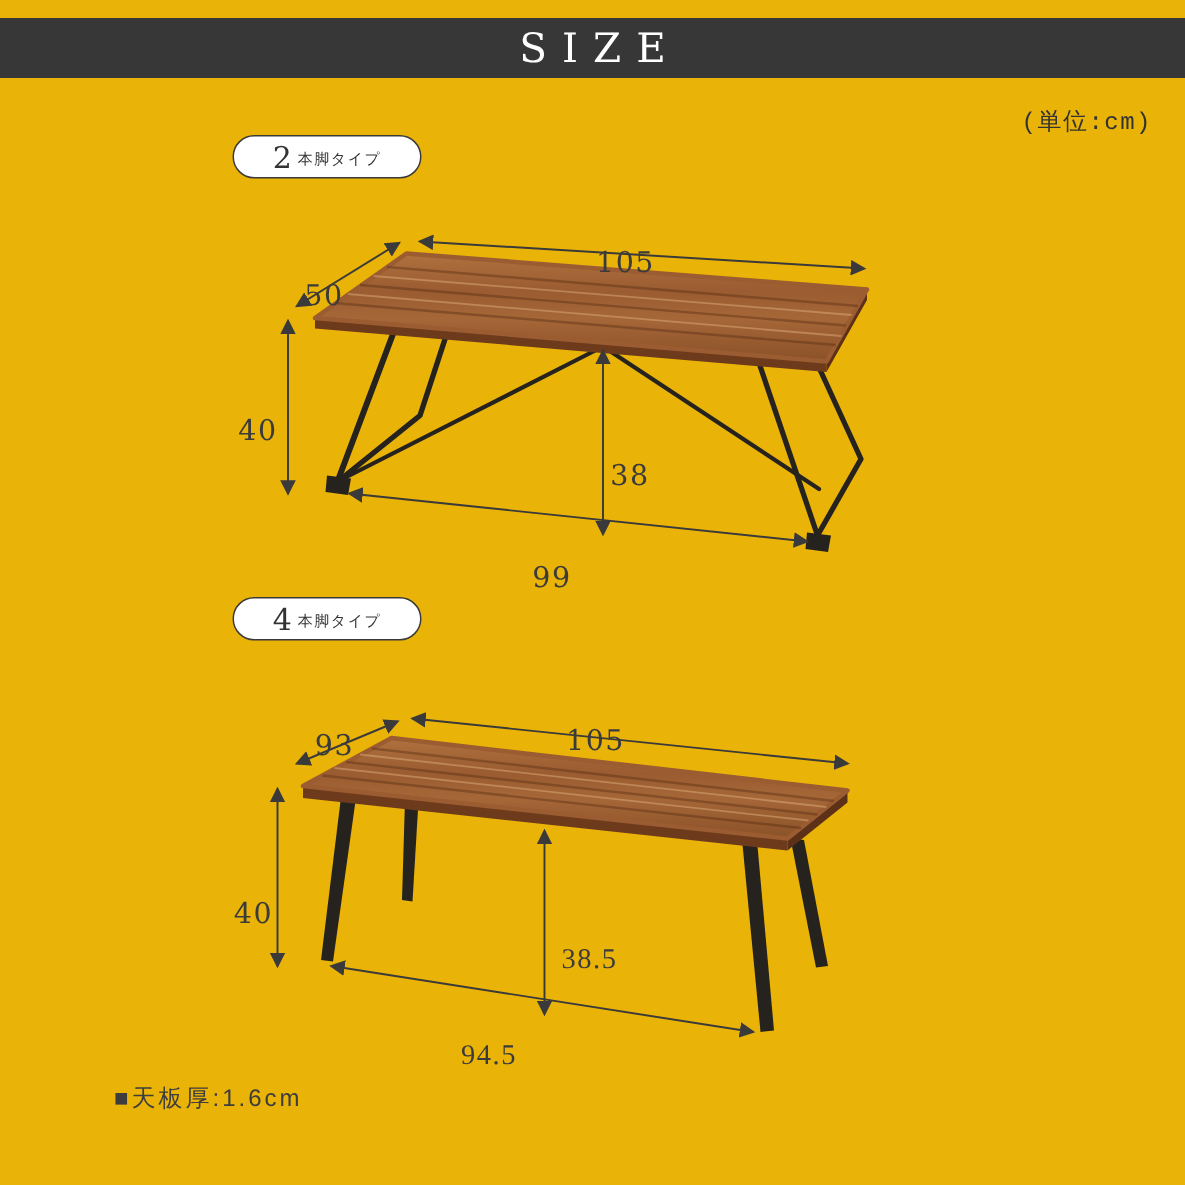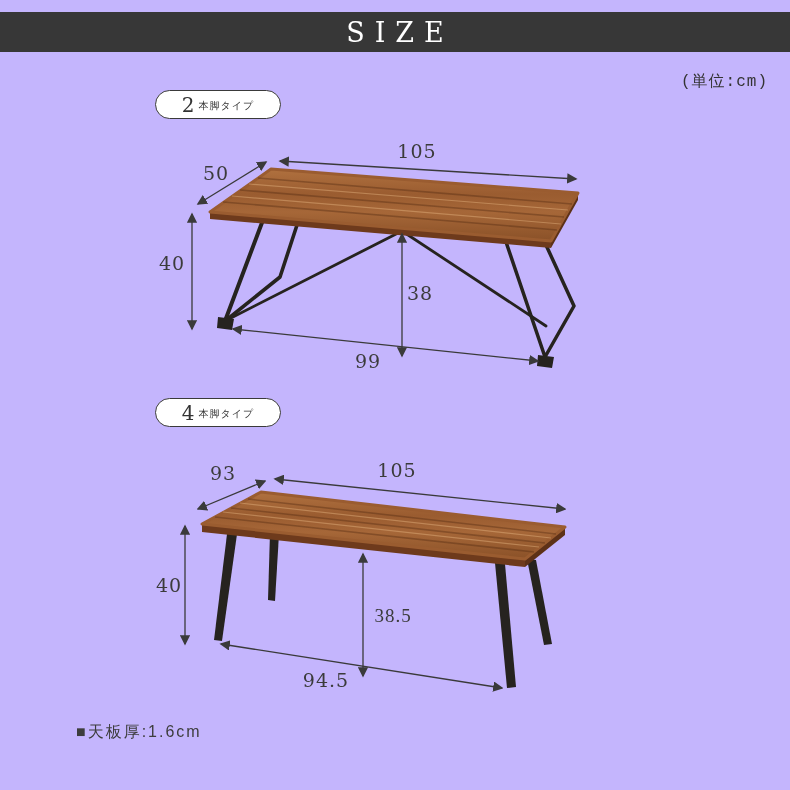--- a/index.html
+++ b/index.html
@@ -4,21 +4,21 @@
 <style>
   :root{
     --header-bg:#373737;
     --text:#3b3b3b;
     --line:#3a3a3a;
     --leg:#26231f;
     --wood-edge:#6e3a1c;
   }
   html,body{margin:0;padding:0;background:#fff;}
   .page{
-    position:relative;width:790px;height:790px;background:#c4b5fd;overflow:hidden;
+    position:relative;width:790px;height:790px;background:#eab308;overflow:hidden;
     font-family:"Liberation Sans",sans-serif;color:var(--text,#3b3b3b);
   }
   .header-bar{
     position:absolute;left:0;top:12px;width:790px;height:40px;
     background:var(--header-bg,#373737);
     display:flex;align-items:center;justify-content:center;
   }
   .header-title{
     font-family:"DejaVu Serif","Liberation Serif",serif;
     color:#fff;font-size:27px;letter-spacing:10px;padding-left:10px;line-height:1;
@@ -33,21 +33,21 @@
     display:flex;align-items:center;justify-content:center;gap:4px;color:#333;
   }
   .badge-number{font-family:"DejaVu Serif","Liberation Serif",serif;font-size:20px;line-height:1;}
   .badge-suffix{font-size:10px;letter-spacing:1px;padding-top:3px;}
   .badge-two{top:90px;}
   .badge-four{top:398px;}
   .draw-layer{position:absolute;left:0;top:0;width:790px;height:790px;}
   .dim{
     position:absolute;transform:translate(-50%,-50%);
     font-family:"DejaVu Serif","Liberation Serif",serif;
-    font-size:19px;color:var(--text,#3b3b3b);letter-spacing:1px;white-space:nowrap;
+    font-size:19px;color:var(--text,#3b3b3b);letter-spacing:1px;white-space:nowrap;margin-top:24px;
   }
   .footnote{
     position:absolute;left:76px;color:#3d3d3d;white-space:nowrap;
     font-family:Liberation Sans, sans-serif;
   }
   .footnote-thickness{top:722px;font-size:16px;letter-spacing:2px;}
   .footnote-disclaimer{top:750px;font-size:15.5px;letter-spacing:0.5px;}
   
   .dimline{stroke:var(--line,#3a3a3a);stroke-width:1.3;fill:none;}
   .arrhead{fill:var(--line,#3a3a3a);}
@@ -154,17 +154,17 @@
   <div class="dim" style="left:417px;top:151px;">105</div>
   <div class="dim" style="left:216px;top:173px;">50</div>
   <div class="dim" style="left:172px;top:263px;">40</div>
   <div class="dim" style="left:420px;top:293px;">38</div>
   <div class="dim" style="left:368px;top:361px;">99</div>
 
   <div class="dim" style="left:397px;top:470px;">105</div>
   <div class="dim" style="left:223px;top:473px;">93</div>
   <div class="dim" style="left:169px;top:585px;">40</div>
   <div class="dim" style="left:393px;top:616px;font-family:Liberation Serif, serif;">38.5</div>
-  <div class="dim" style="left:326px;top:680px;">94.5</div>
+  <div class="dim" style="left:326px;top:680px;font-family:Liberation Serif, serif;">94.5</div>
 
   <div class="footnote footnote-thickness">■天板厚:1.6cm</div>
 
 </div>
 
 </body></html>

